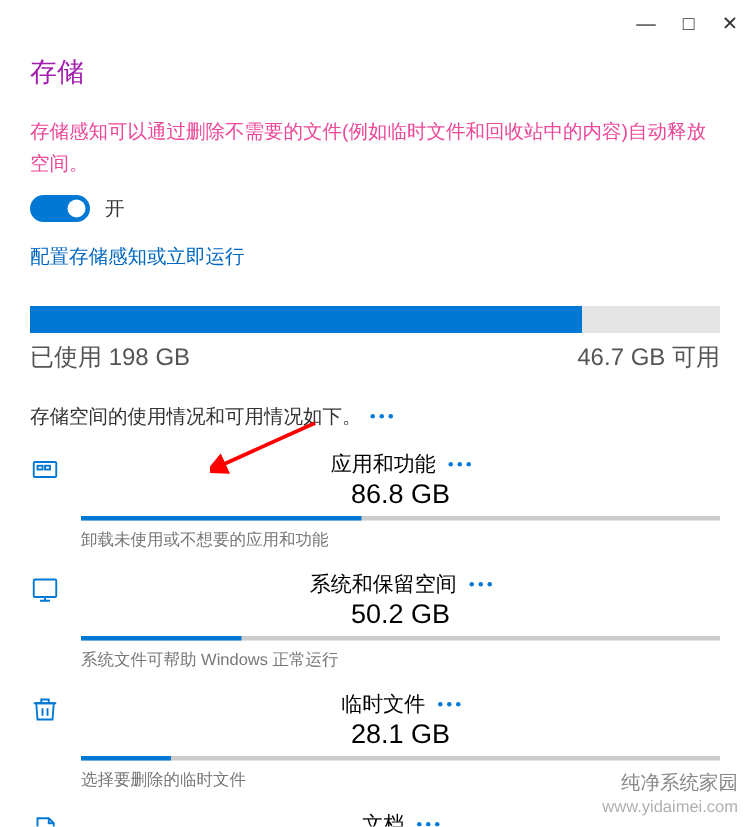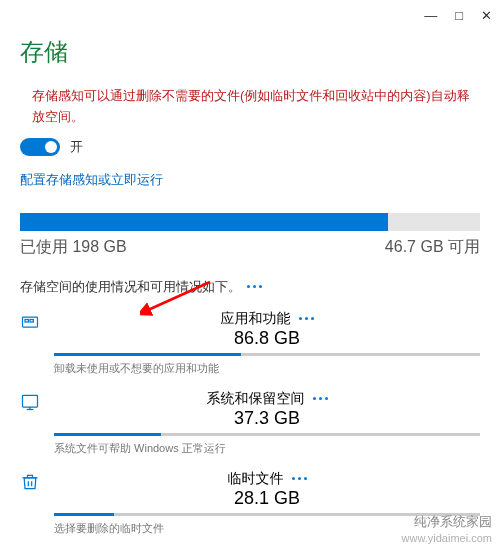--- a/index.html
+++ b/index.html
@@ -1,21 +1,21 @@
 <!DOCTYPE html>
 <html><head>
   <meta charset="utf-8">
   <style>
     * { margin: 0; padding: 0; box-sizing: border-box; }
     body { font-family: "Microsoft YaHei", "Segoe UI", sans-serif; background: #fff; width: 500px; height: 551px; position: relative; overflow: hidden; }
     .titlebar { display: flex; justify-content: flex-end; align-items: center; height: 30px; padding-right: 8px; gap: 18px; }
     .titlebar span { font-size: 13px; color: #333; cursor: default; }
     .content { padding: 0 20px; }
-    .page-title { font-size: 24px; font-weight: 400; color: #15803d; margin: 6px 0 18px 0; font-family: Liberation Mono, monospace; }
-    .desc { font-size: 13px; color: #b91c1c; line-height: 1.6; margin-bottom: 10px; margin-left: 12px; }
+    .page-title { font-size: 18px; font-weight: 400; color: #a21caf; margin: 6px 0 18px 0; font-family: Liberation Mono, monospace; }
+    .desc { font-size: 13px; color: #ec4899; line-height: 1.6; margin-bottom: 10px; }
     .toggle-row { display: flex; align-items: center; gap: 10px; margin-bottom: 14px; }
     .toggle { width: 40px; height: 18px; background: #0078d4; border-radius: 10px; position: relative; }
     .toggle::after { content: ""; position: absolute; width: 12px; height: 12px; background: #fff; border-radius: 50%; top: 3px; right: 3px; }
     .toggle-label { font-size: 13px; color: #333; }
     .link { color: #0067c0; font-size: 13px; text-decoration: none; display: inline-block; margin-bottom: 24px; }
     .section-title { font-size: 17px; font-weight: 400; color: #000; margin: 18px 0 10px 0; }
     .storage-bar { width: 100%; height: 18px; background: #e5e5e5; position: relative; margin-bottom: 6px; }
     .storage-bar-fill { height: 100%; background: #0078d4; width: 80%; }
     .storage-labels { display: flex; justify-content: space-between; font-size: 16px; color: #555; margin-bottom: 10px; }
     .subdesc { font-size: 13px; color: #333; margin-bottom: 14px; display: flex; align-items: center; gap: 6px; margin-top: 20px; }
@@ -107,21 +107,21 @@
     <div class="cat-body">
       <div class="cat-head">
         <span class="cat-name">
           <span>系统和保留空间</span>
           <span class="loading">
                 <i></i>
                 <i></i>
                 <i></i>
               </span>
         </span>
-        <span class="cat-size">37.3 GB</span>
+        <span class="cat-size">50.2 GB</span>
       </div>
       <div class="cat-bar">
         <div class="cat-bar-fill" style="width:25%"></div>
       </div>
       <div class="cat-sub">系统文件可帮助 Windows 正常运行</div>
     </div>
       </div>
       <div class="category">
     <div class="cat-icon">
           <svg width="20" height="20" viewBox="0 0 24 24" fill="none" stroke="#0078d4" stroke-width="1.5">

